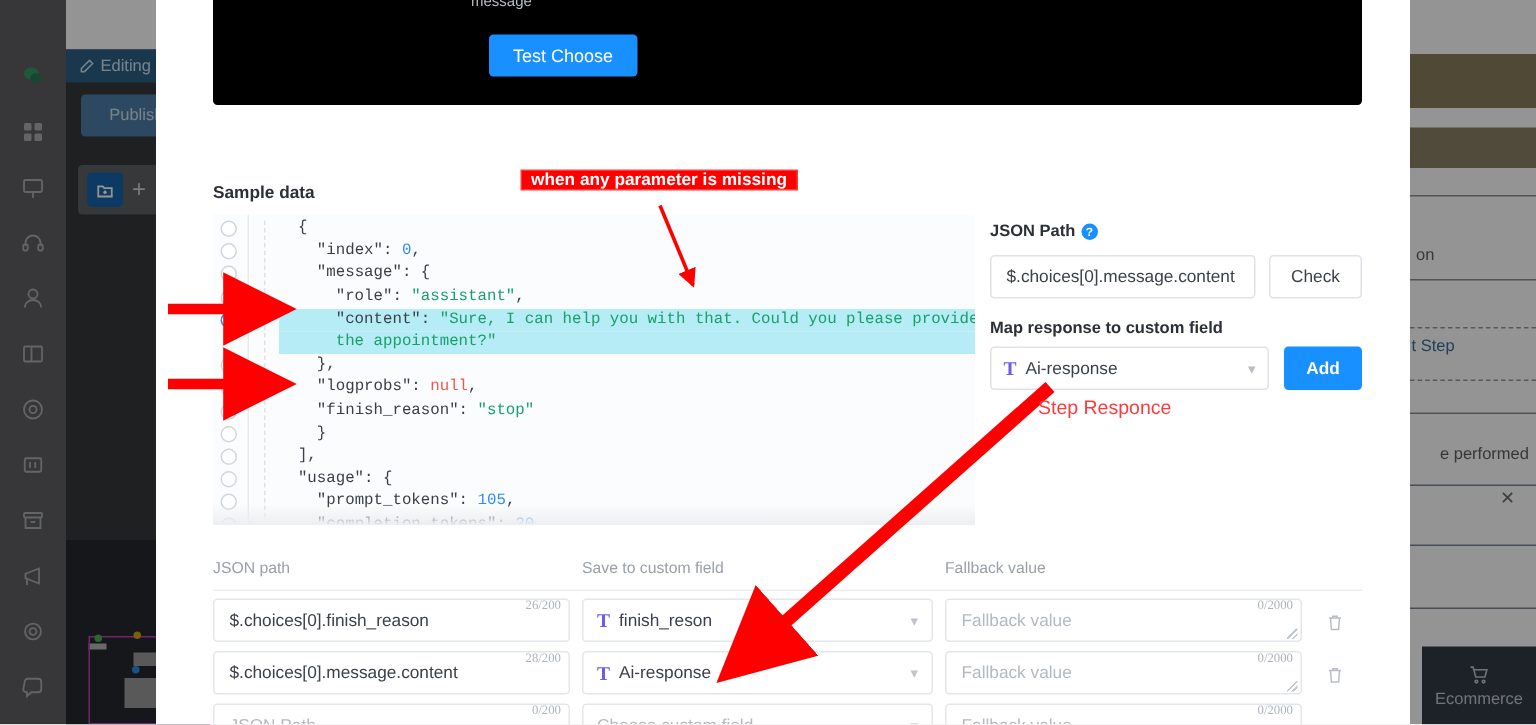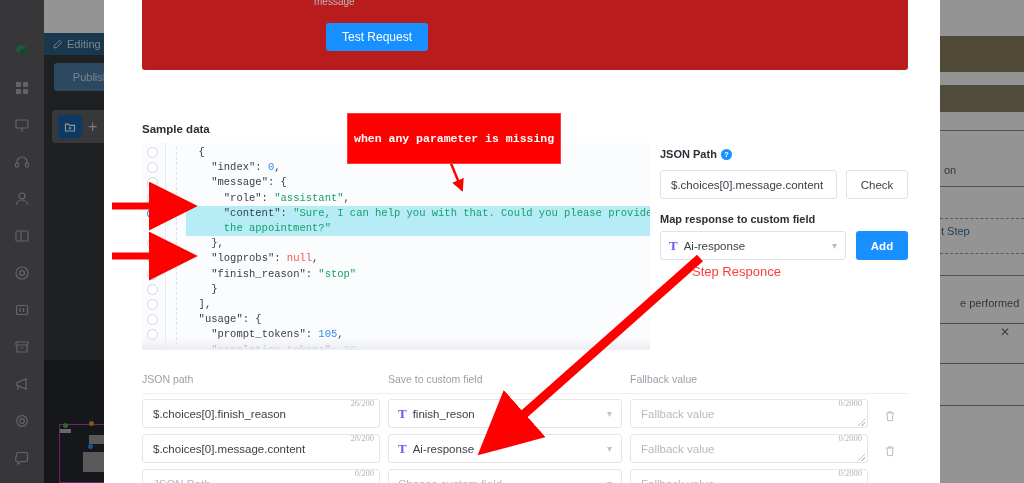--- a/index.html
+++ b/index.html
@@ -86,21 +86,21 @@
   .bg-xicon { position:absolute; left:1000px; top:325px; color:#6d6d6d; font-size:12px; }
 
   
   .modal {
     position:absolute; left:104px; top:0; width:836px; height:483px;
     background:#ffffff; overflow:hidden;
   }
 
   .test-panel {
     position:absolute; left:38px; top:0; width:766px; height:70px;
-    background:#b91c1c; border-radius:0 0 3px 3px;
+    background:#000000; border-radius:0 0 3px 3px;
   }
   .test-panel .ghost-label {
     position:absolute; left:172px; top:-4px; font-size:10px; color:#b9bcc2;
   }
   .btn-test {
     position:absolute; left:184px; top:23px;
     background:#1890ff; color:#fff; border:none; border-radius:3px;
     padding:0 16px; height:28px; font-size:12px; cursor:pointer;
     font-family:"Liberation Sans", sans-serif;
   }
@@ -218,22 +218,22 @@
     background:
       linear-gradient(135deg, transparent 45%, #c3c7ce 45%, #c3c7ce 56%, transparent 56%),
       linear-gradient(135deg, transparent 70%, #c3c7ce 70%, #c3c7ce 81%, transparent 81%);
   }
   .trash { position:absolute; color:#b9bdc5; cursor:pointer; }
   .trash svg { width:12px; height:12px; }
 
   
   .ann-box {
     position:absolute; background:#fe0000; color:#fff;
-    font-size:11.5px; font-weight:bold; padding:18px 6px;
-    font-family:Liberation Mono, monospace; white-space:nowrap;
+    font-size:11.5px; font-weight:bold; padding:0 6px;
+    font-family:Liberation Sans, sans-serif; white-space:nowrap;
     box-shadow:0 0 0 1px #ff3a3a;
   }
   .ann-text {
     position:absolute; color:#fe3b3b; font-size:13px;
     font-family:"Liberation Sans", sans-serif; white-space:nowrap;
   }
   .ann-svg { position:absolute; left:0; top:0; width:1024px; height:483px; pointer-events:none; }
 </style>
 </head>
 <body>
@@ -361,29 +361,37 @@
       <div class="bg-rowline" style="top:275px;"></div>
       <div class="bg-rowline" style="top:323px; background:#7a8795;"></div>
       <div class="bg-rowline" style="top:363px; background:#7a8795;"></div>
       <div class="bg-rowline" style="top:405px; background:#7a8795;"></div>
     </div>
     <div class="bg-rtext" style="left:944px; top:164px;">on</div>
     <div class="bg-rtext blue" style="left:941px; top:225px;">t Step</div>
     <div class="bg-rtext" style="left:960px; top:297px;text-align:right;">e performed</div>
     <div class="bg-xicon">✕</div>
 
+    <div class="bg-ecom">
+      <svg viewBox="0 0 16 16" fill="none" stroke="#c2c7cf" stroke-width="1.2">
+          <path d="M1.5 2h2l2 7.5h7l1.5-5.5H4.5"></path>
+          <circle cx="6" cy="13" r="1"></circle>
+          <circle cx="11.5" cy="13" r="1"></circle>
+        </svg>
+      <span>Ecommerce</span>
+    </div>
 
     <div class="bg-dim" style="background:rgba(0,0,0,0.42);"></div>
   </div>
 
   <div class="modal">
 
     <div class="test-panel">
       <div class="ghost-label">message</div>
-      <button class="btn-test">Test Request</button>
+      <button class="btn-test">Test Choose</button>
     </div>
 
 
     <div class="sample-label">Sample data</div>
 
     <div class="json-box">
       <div class="json-gutter" id="gutter">
           <div class="radio" style="top: 4px;"></div>
           <div class="radio" style="top: 19.2px;"></div>
           <div class="radio" style="top: 34.4px;"></div>

